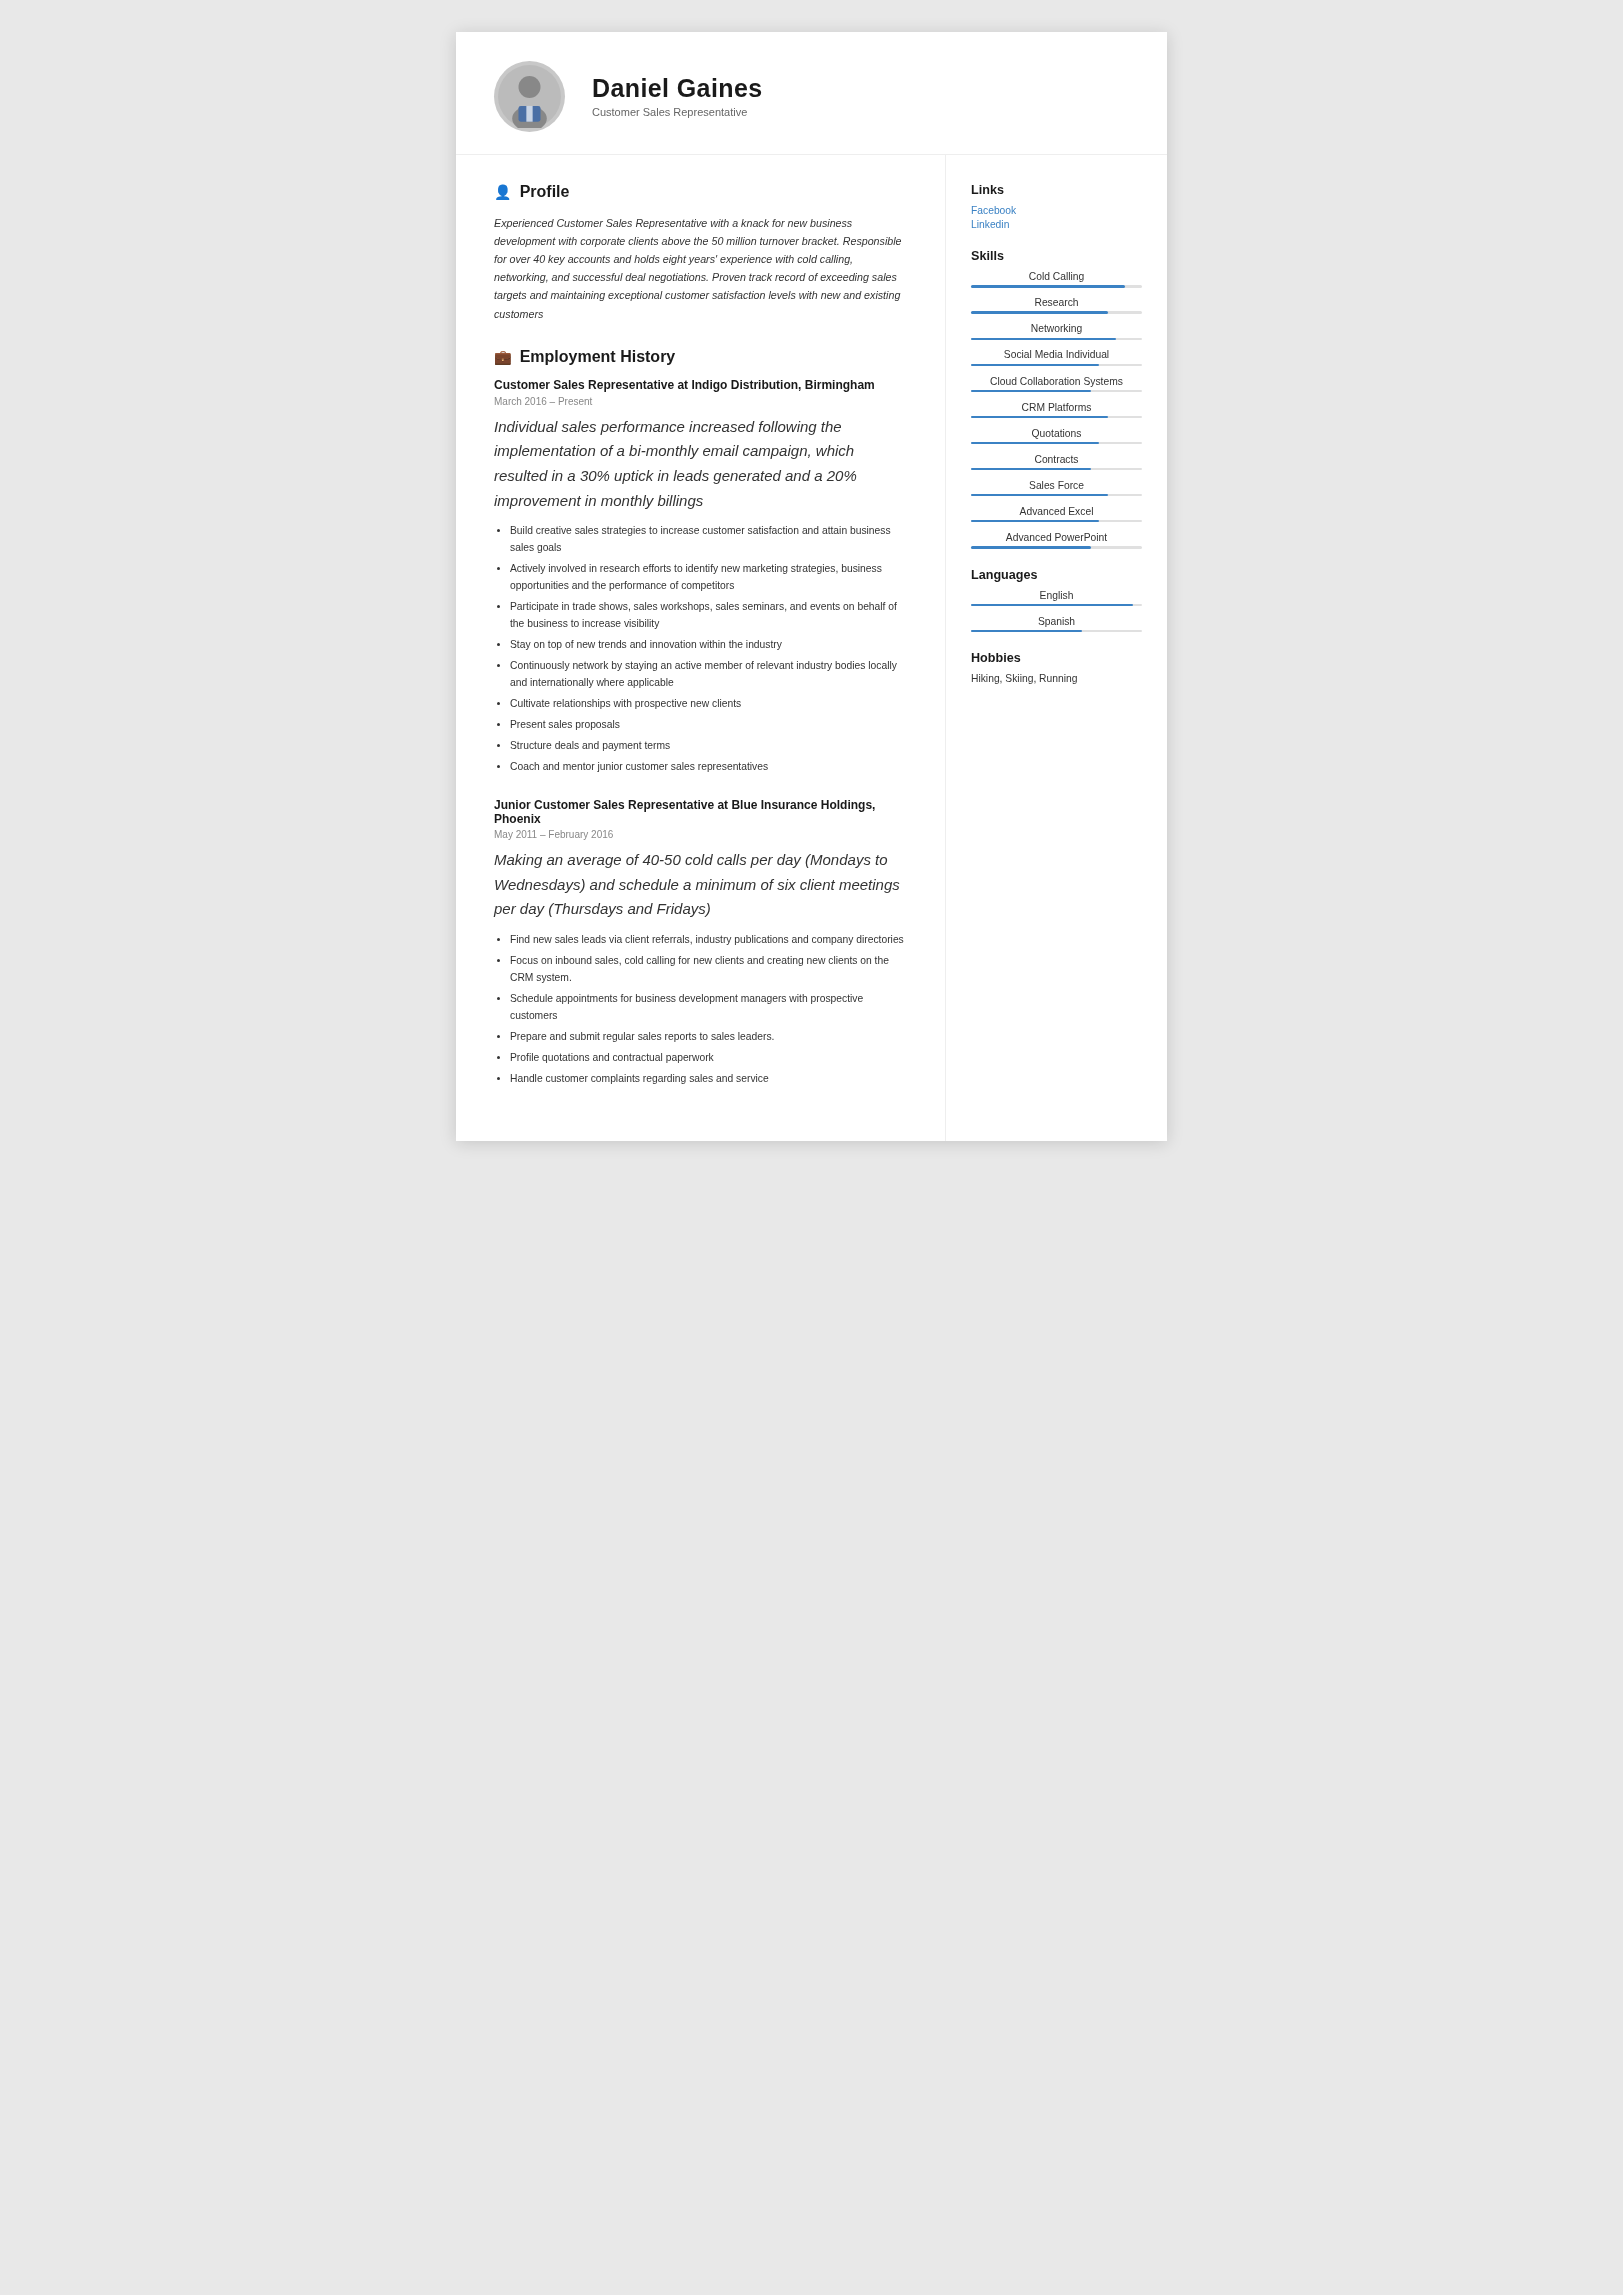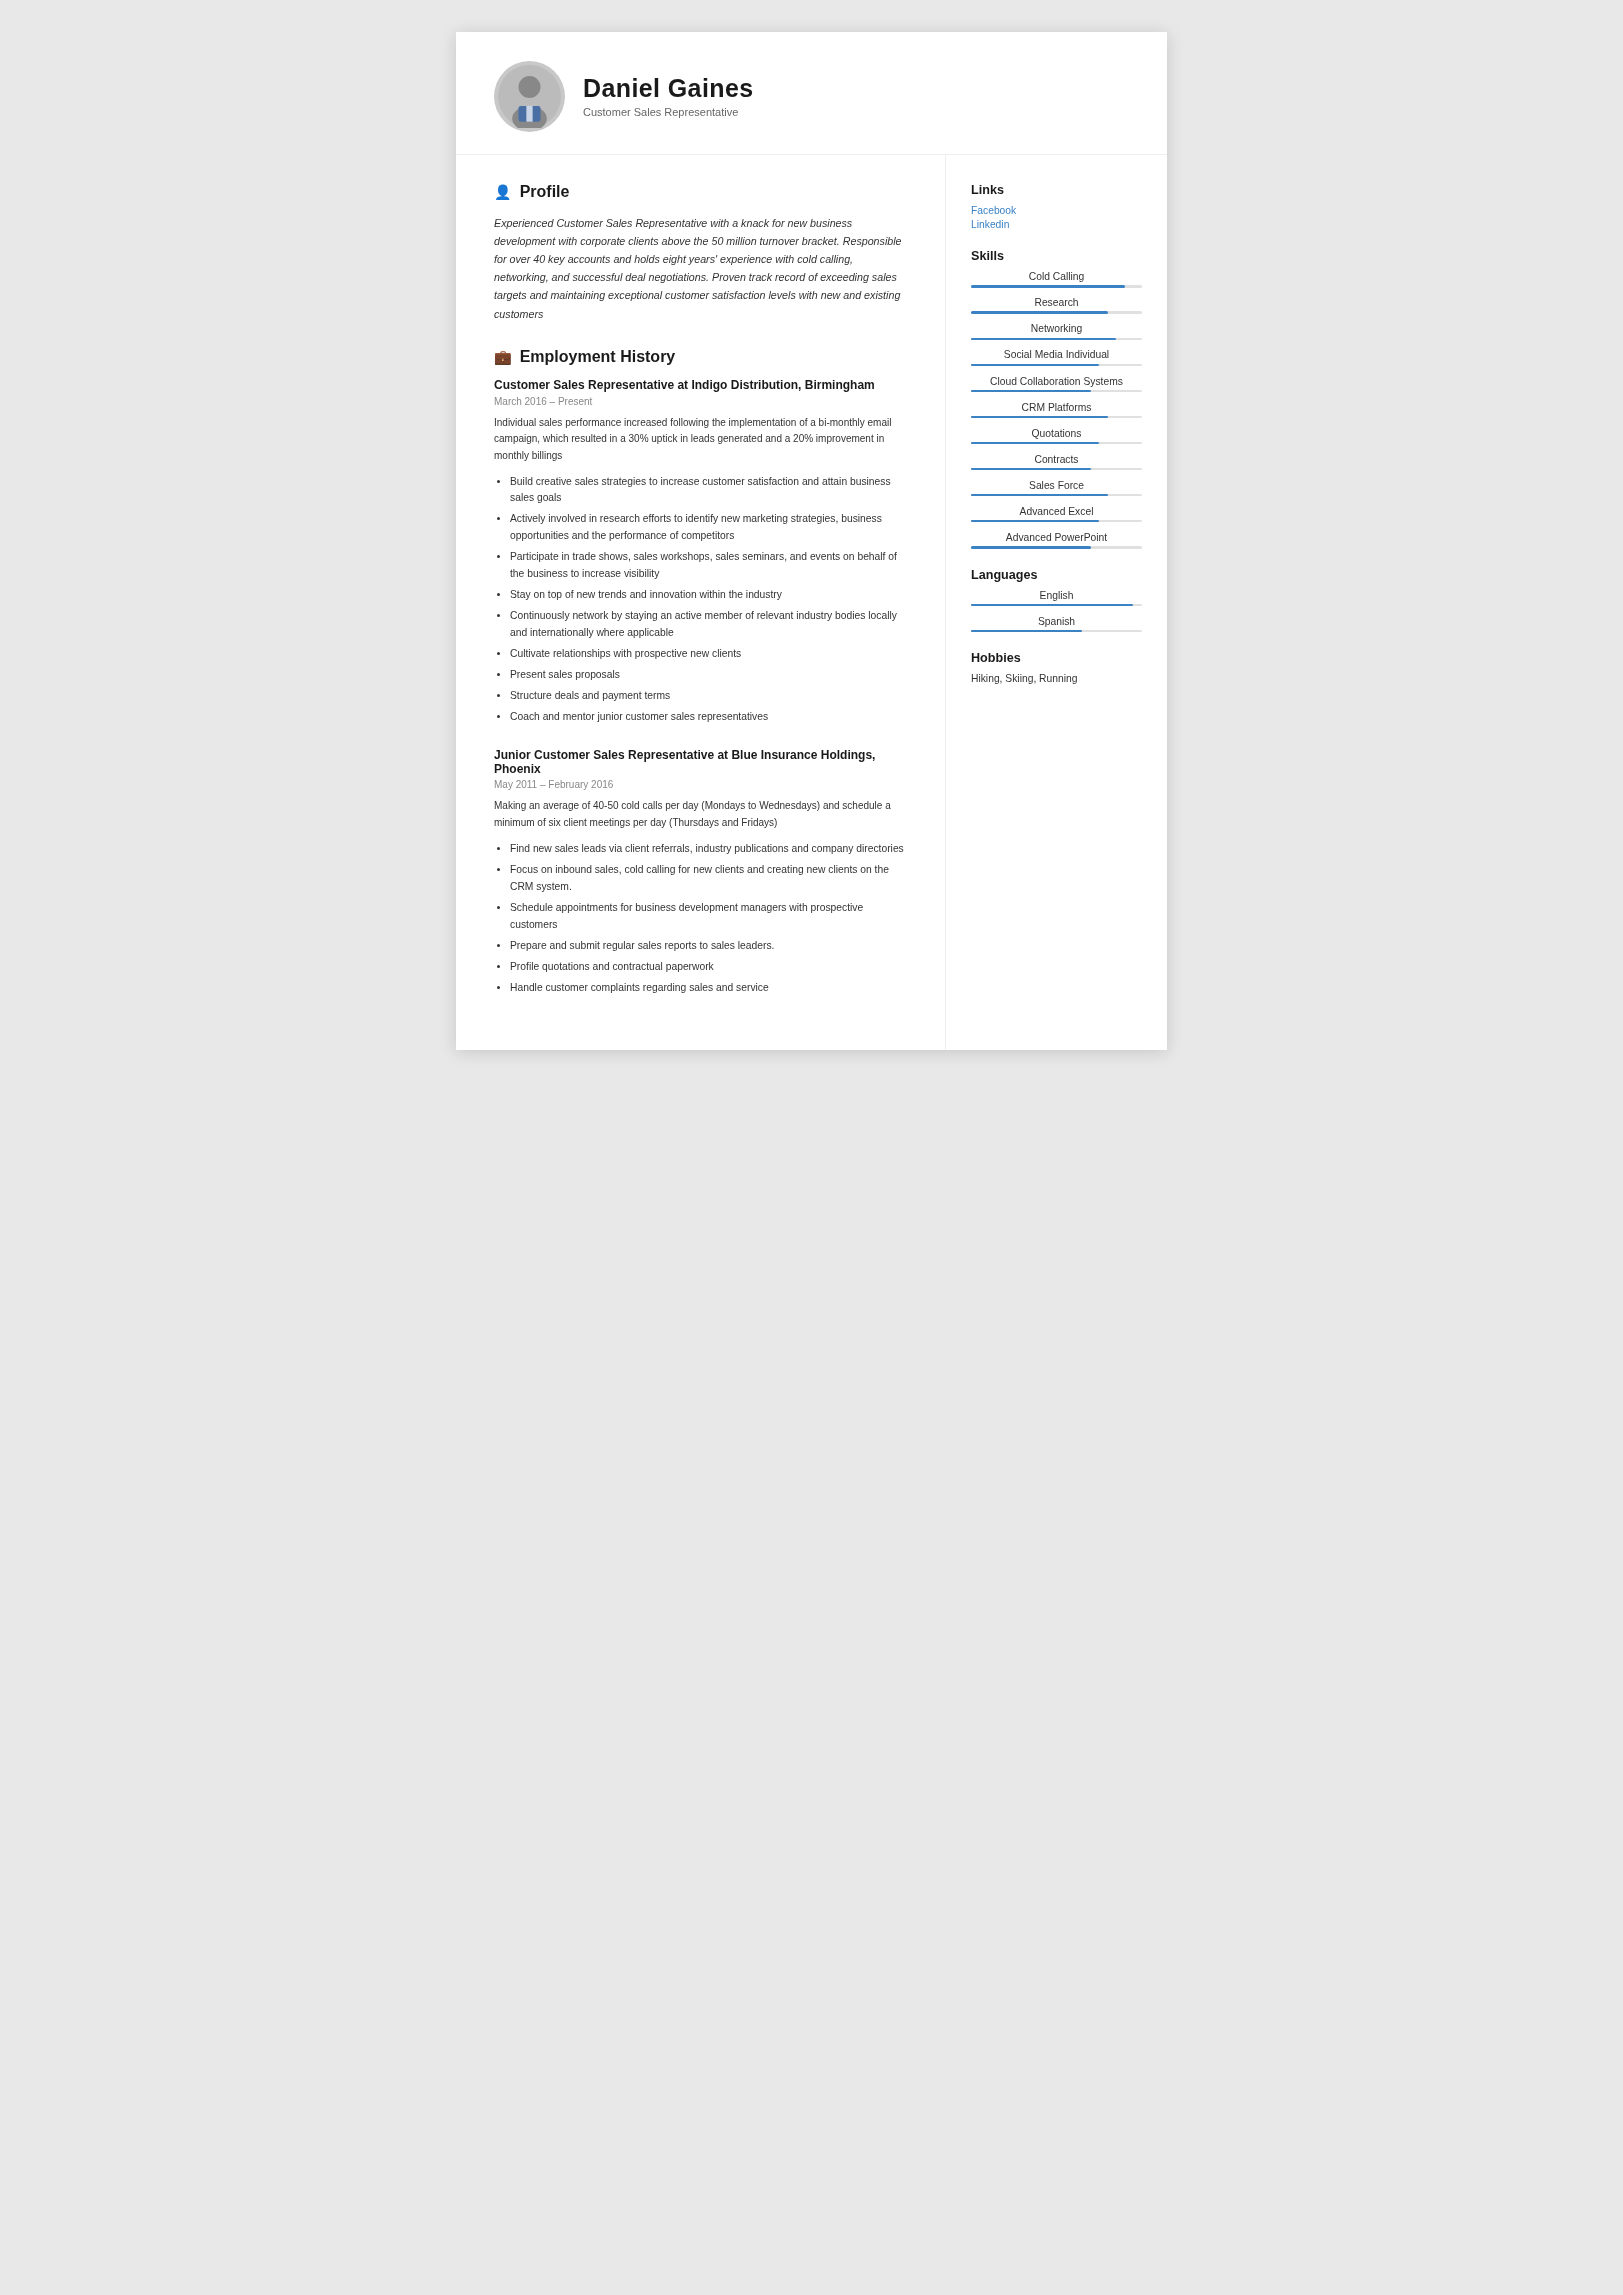--- a/index.html
+++ b/index.html
@@ -16,21 +16,21 @@
       min-height: 949px;
       box-shadow: 0 1.6px 16px rgba(0,0,0,0.15);
       padding: 0;
       display: flex;
       flex-direction: column;
     }
     .header {
       padding: 28.5px 38px 22px 38px;
       display: flex;
       align-items: center;
-      gap: 18px;
+      gap: 27px;
       border-bottom: 0.8px solid #eee;
     }
     .avatar {
       width: 71px;
       height: 71px;
       border-radius: 50%;
       background: #c8c8c8;
       overflow: hidden;
       flex-shrink: 0;
       display: flex;
@@ -97,21 +97,22 @@
       font-weight: 800;
       color: #1a1a1a;
       margin-bottom: 3.2px;
     }
     .job-dates {
       font-size: 10px;
       color: #888;
       margin-bottom: 8px;
     }
     .job-description {
-      font-size: 10px;
+      font-style: italic;
+      font-size: 15px;
       color: #333;
       line-height: 1.65;
       margin-bottom: 9.5px;
     }
     .job-bullets {
       list-style: disc;
       padding-left: 16px;
     }
     .job-bullets li {
       font-size: 10.3px;

